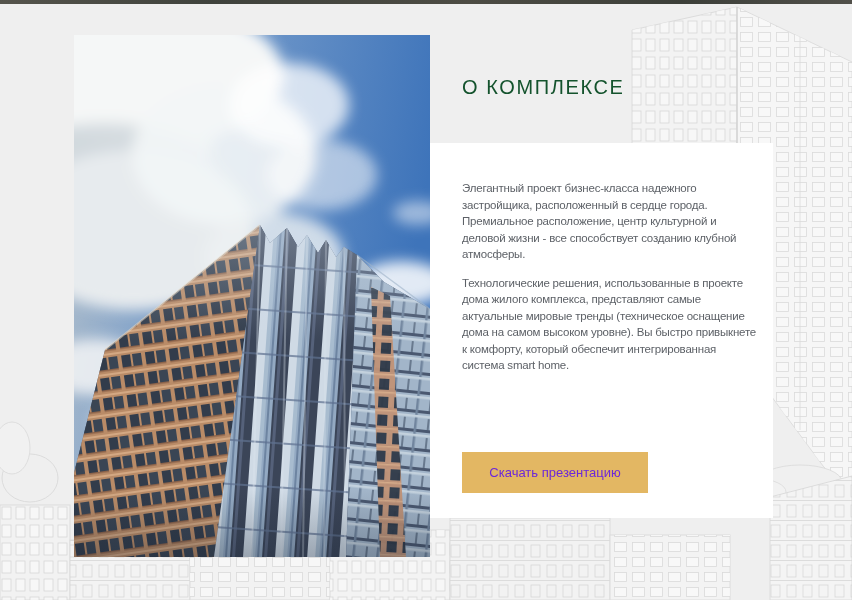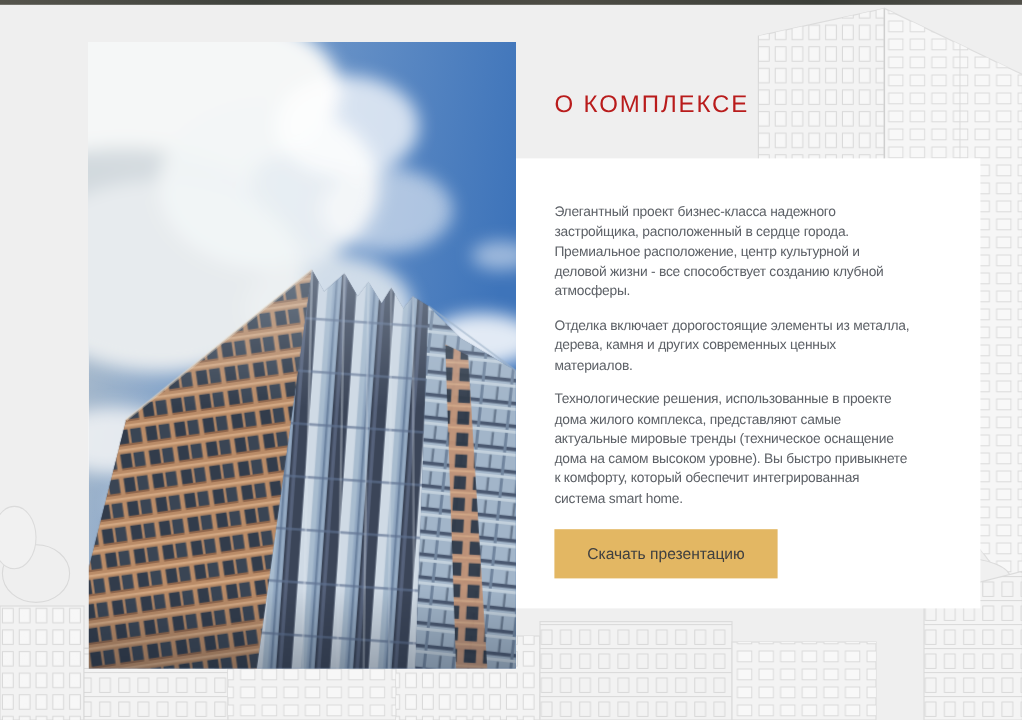--- a/index.html
+++ b/index.html
@@ -9,36 +9,36 @@
     font-family:"Liberation Sans", sans-serif;
   }
   .top-strip {
     position:absolute; top:0; left:0; width:852px; height:4px; z-index:5;
     background:linear-gradient(90deg,#55544c,#3f423c 25%,#4d4c44 55%,#3c3f39 80%,#51504a);
   }
   .bg-sketch { position:absolute; top:0; left:0; z-index:0; }
   .hero-photo { position:absolute; left:74px; top:35px; width:356px; height:522px; z-index:2; }
   .section-title {
     position:absolute; left:462px; top:76px; margin:0; z-index:3;
-    font-size:20px; font-weight:400; letter-spacing:1.6px; color:#b91c1c;
+    font-size:20px; font-weight:400; letter-spacing:1.6px; color:#14532d;
   }
   .card {
-    position:absolute; left:430px; top:132px; width:343px; height:375px;
-    background:#ffffff; z-index:2;padding-left:44px;
+    position:absolute; left:430px; top:143px; width:343px; height:375px;
+    background:#ffffff; z-index:2;
   }
   .card-text {
     position:absolute; left:32px; top:37px; width:296px; height:272px; overflow:hidden;
   }
   .card-text p {
     margin:0 0 12px 0; font-size:11.5px; line-height:16.5px;
     letter-spacing:-0.2px; color:#5d6167;
   }
   .download-btn {
     position:absolute; left:32px; top:309px; width:186px; height:41px;
-    background:#e3b763; border:none; color:#404040; font-size:13px;
+    background:#e3b763; border:none; color:#6d28d9; font-size:13px;
     font-family:"Liberation Sans", sans-serif; cursor:pointer; padding:0;
   }
 </style>
 </head>
 <body>
 
 <div class="top-strip"></div>
 
 <svg class="bg-sketch" width="852" height="600" viewBox="0 0 852 600" aria-hidden="true">
   <defs>
@@ -166,17 +166,16 @@
     <line x1="270" y1="212" x2="271" y2="522" stroke="#dce5ee" stroke-width="2" opacity="0.3"></line>
     <path d="M0,522 L0,438 L31,315 L186,190 L196,208 L213,193 L224,212 L233,200 L244,218 L252,205 L262,222 L270,212 L283,220 L310,247 L356,274 L356,522 Z" fill="url(#haze)"></path>
   </g>
 </svg>
 
 <h2 class="section-title">О КОМПЛЕКСЕ</h2>
 
 <div class="card">
   <div class="card-text">
     <p>Элегантный проект бизнес-класса надежного застройщика, расположенный в сердце города. Премиальное расположение, центр культурной и деловой жизни - все способствует созданию клубной атмосферы.</p>
-    <p>Отделка включает дорогостоящие элементы из металла, дерева, камня и других современных ценных материалов.</p>
     <p>Технологические решения, использованные в проекте дома жилого комплекса, представляют самые актуальные мировые тренды (техническое оснащение дома на самом высоком уровне). Вы быстро привыкнете к комфорту, который обеспечит интегрированная система smart home.</p>
   </div>
   <button class="download-btn">Скачать презентацию</button>
 </div>
 
 </body></html>

